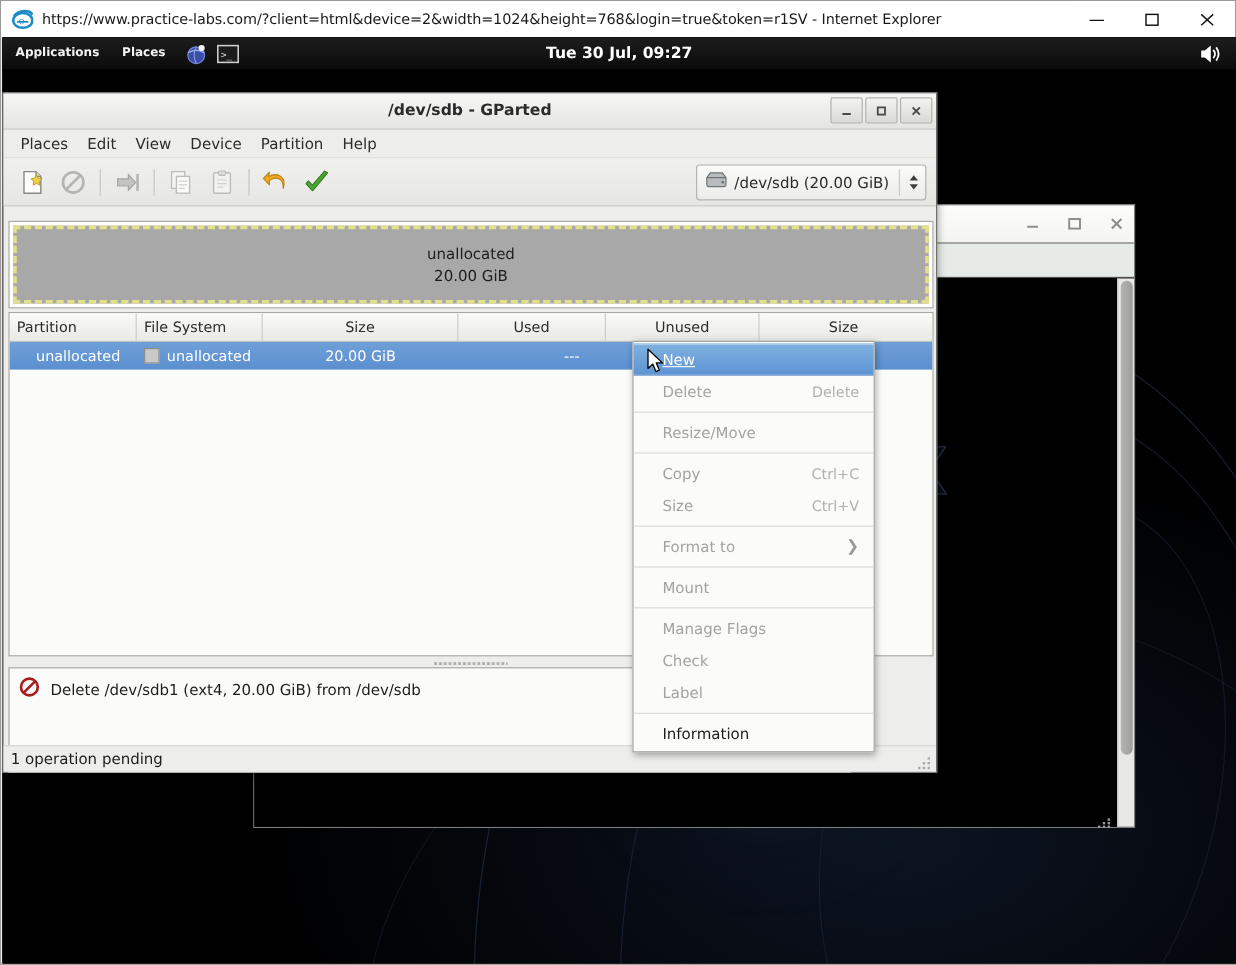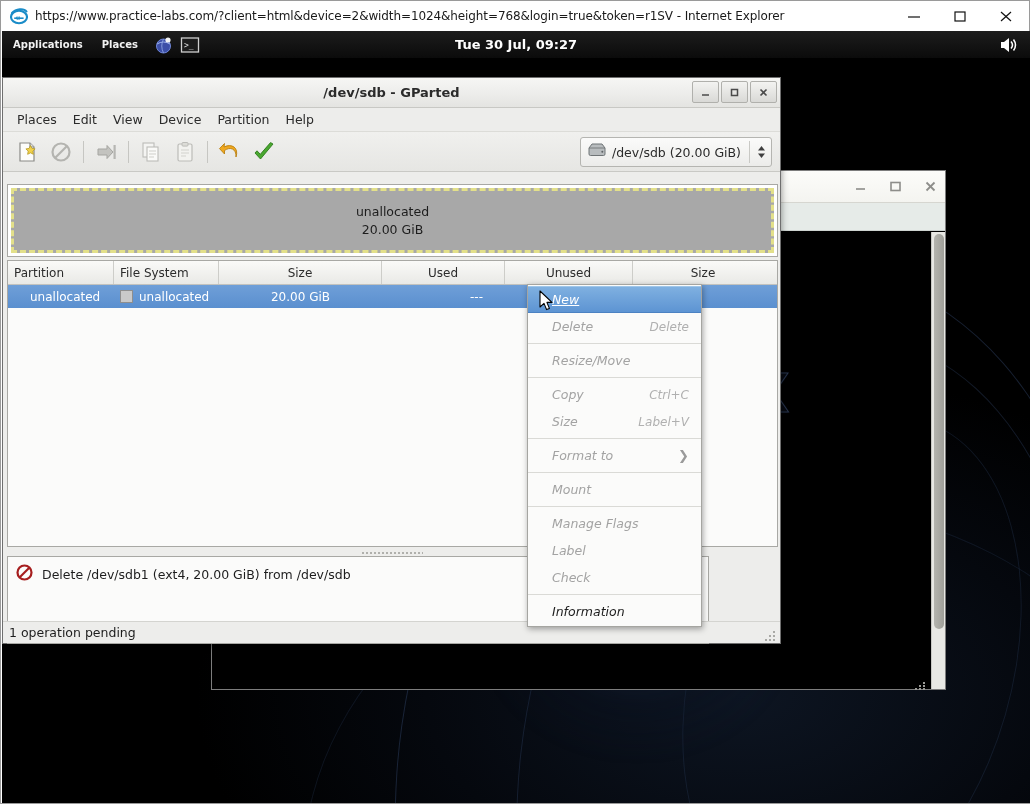--- a/index.html
+++ b/index.html
@@ -278,27 +278,26 @@
     position: absolute; left: 0; bottom: 0; width: 100%; height: 22px;
     background: #ededeb;
     border-top: 1px solid #d4d4d0;
     display: flex; align-items: center; padding-left: 6px;
   }
   #gp-status-text { font-size: 12.5px; color: #1d1d1d; }
   #gp-statusgrip { position: absolute; right: 3px; bottom: 3px; width: 12px; height: 12px;}
 
   
   #ctxmenu {
-    position: absolute; left: 524px; top: 206px; width: 175px;
+    position: absolute; left: 524px; top: 206px; width: 202px;
     background: #fbfbfa;
     border: 1px solid #a5a5a1;
     box-shadow: 1px 2px 6px rgba(0,0,0,0.35);
     padding: 1px 0;
     z-index: 50;
-    font-style: italic;
   }
   .mi {
     height: 27px; display: flex; align-items: center;
     padding: 0 12px 0 24px;
     font-size: 12.5px;
     justify-content: space-between;
     font-family: "DejaVu Sans", "Liberation Sans", sans-serif;
   }
   .mi .lbl { white-space: nowrap; }
   .mi .accel { font-size: 12px; }
@@ -622,43 +621,43 @@
           <span class="lbl">Resize/Move</span>
           <span class="accel"></span>
         </div>
         <div class="msep"></div>
         <div class="mi disabled">
           <span class="lbl">Copy</span>
           <span class="accel">Ctrl+C</span>
         </div>
         <div class="mi disabled">
           <span class="lbl">Size</span>
-          <span class="accel">Label+V</span>
+          <span class="accel">Ctrl+V</span>
         </div>
         <div class="msep"></div>
         <div class="mi disabled">
           <span class="lbl">Format to</span>
           <span class="submenu-arrow">❯</span>
         </div>
         <div class="msep"></div>
         <div class="mi disabled">
           <span class="lbl">Mount</span>
           <span class="accel"></span>
         </div>
         <div class="msep"></div>
         <div class="mi disabled">
           <span class="lbl">Manage Flags</span>
           <span class="accel"></span>
         </div>
         <div class="mi disabled">
+          <span class="lbl">Check</span>
+          <span class="accel"></span>
+        </div>
+        <div class="mi disabled">
           <span class="lbl">Label</span>
-          <span class="accel"></span>
-        </div>
-        <div class="mi disabled">
-          <span class="lbl">Check</span>
           <span class="accel"></span>
         </div>
         <div class="msep"></div>
         <div class="mi enabled">
           <span class="lbl">Information</span>
           <span class="accel"></span>
         </div>
       </div>
 
       <div id="cursor">

